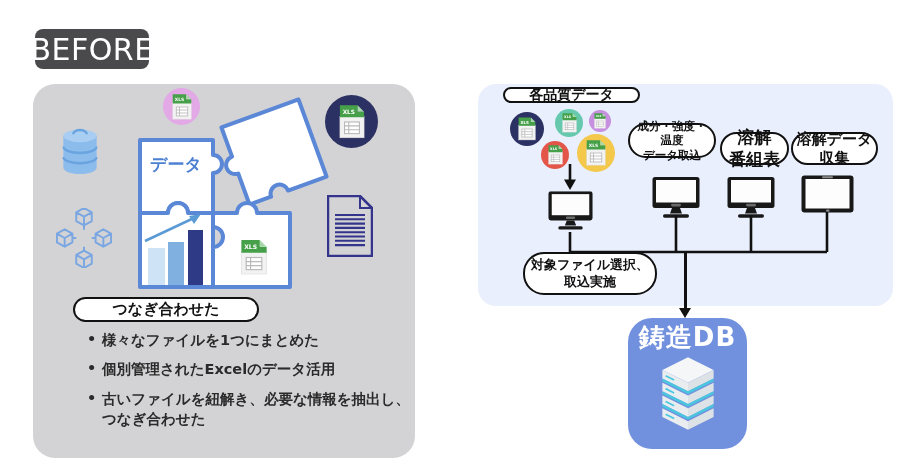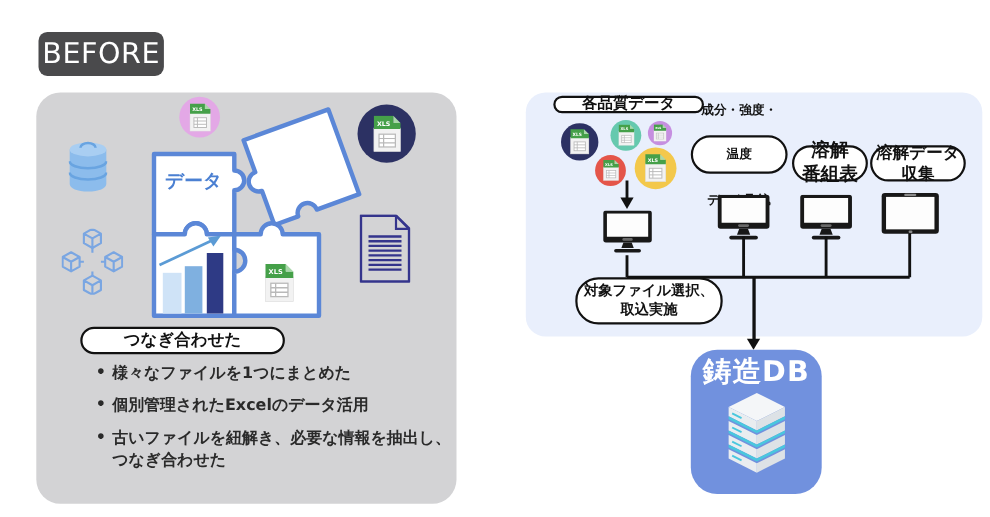--- a/index.html
+++ b/index.html
@@ -4,36 +4,36 @@
 <style>
   html,body{margin:0;padding:0;background:#ffffff;}
   .stage{
     position:relative;width:900px;height:470px;overflow:hidden;
     font-family:"DejaVu Sans","Liberation Sans",sans-serif;background:#ffffff;
   }
   .abs{position:absolute;}
   
   .tag{
     display:flex;align-items:center;justify-content:center;
-    color:#fff;font-size:26px;font-weight:500;letter-spacing:.5px;
+    color:#fff;font-size:30px;font-weight:500;letter-spacing:.5px;
   }
   .tag-before{left:35px;top:29px;width:114px;height:40px;background:#4a4a4c;border-radius:8px;}
   .tag-after{left:487px;top:27px;width:104px;height:41px;background:#6d8ee8;border-radius:10px;}
   
   .panel-before{left:33px;top:84px;width:382px;height:374px;background:#d3d3d5;border-radius:22px;}
   .panel-after{left:478px;top:84px;width:415px;height:222px;background:#e9effc;border-radius:18px;}
   
   .pill{
     background:#fff;border:2.5px solid #111;display:flex;flex-direction:column;
     align-items:center;justify-content:center;text-align:center;
     font-weight:700;color:#111;box-sizing:border-box;line-height:1.25;
   }
   .points-pill{left:40px;top:213px;width:186px;height:25px;border-radius:13px;font-size:15px;}
   .source-pill{left:25px;top:3px;width:137px;height:16px;border-radius:12px;font-size:14px;}
-  .proc-box-0{left:150px;top:39px;width:88px;height:35px;border-radius:22px;font-size:11.5px;gap:26px;}
+  .proc-box-0{left:150px;top:39px;width:88px;height:35px;border-radius:22px;font-size:11.5px;}
   .proc-box-1{left:242px;top:48px;width:69px;height:33px;border-radius:17px;font-size:17px;}
   .proc-box-2{left:313px;top:48px;width:87px;height:33px;border-radius:17px;font-size:15px;}
   .action-pill{left:45px;top:168px;width:134px;height:43px;border-radius:21px;font-size:13px;z-index:3;}
   
   .bullets{left:52px;top:246px;width:330px;margin:0;padding:0;list-style:none;
     font-size:14.5px;font-weight:700;color:#2a2a2a;line-height:1.4;}
   .bullets li{position:relative;padding-left:17px;margin-bottom:9px;}
   .bullets li::before{content:"•";position:absolute;left:2px;top:-1px;}
   
   .circ{border-radius:50%;display:flex;align-items:center;justify-content:center;}

